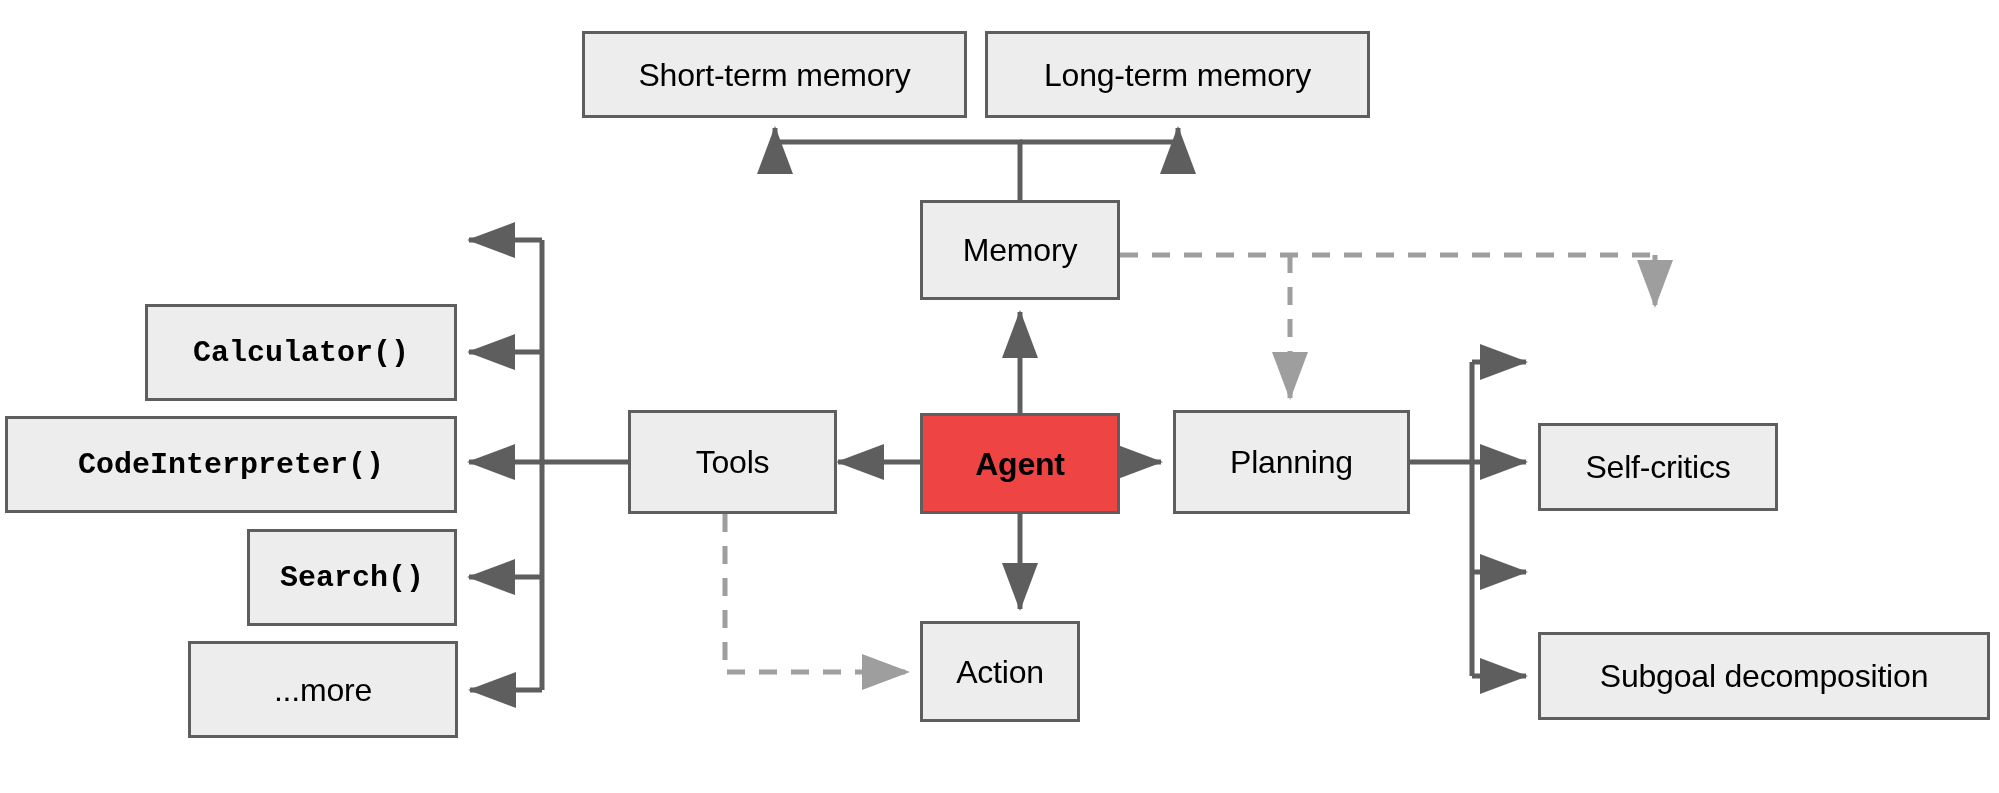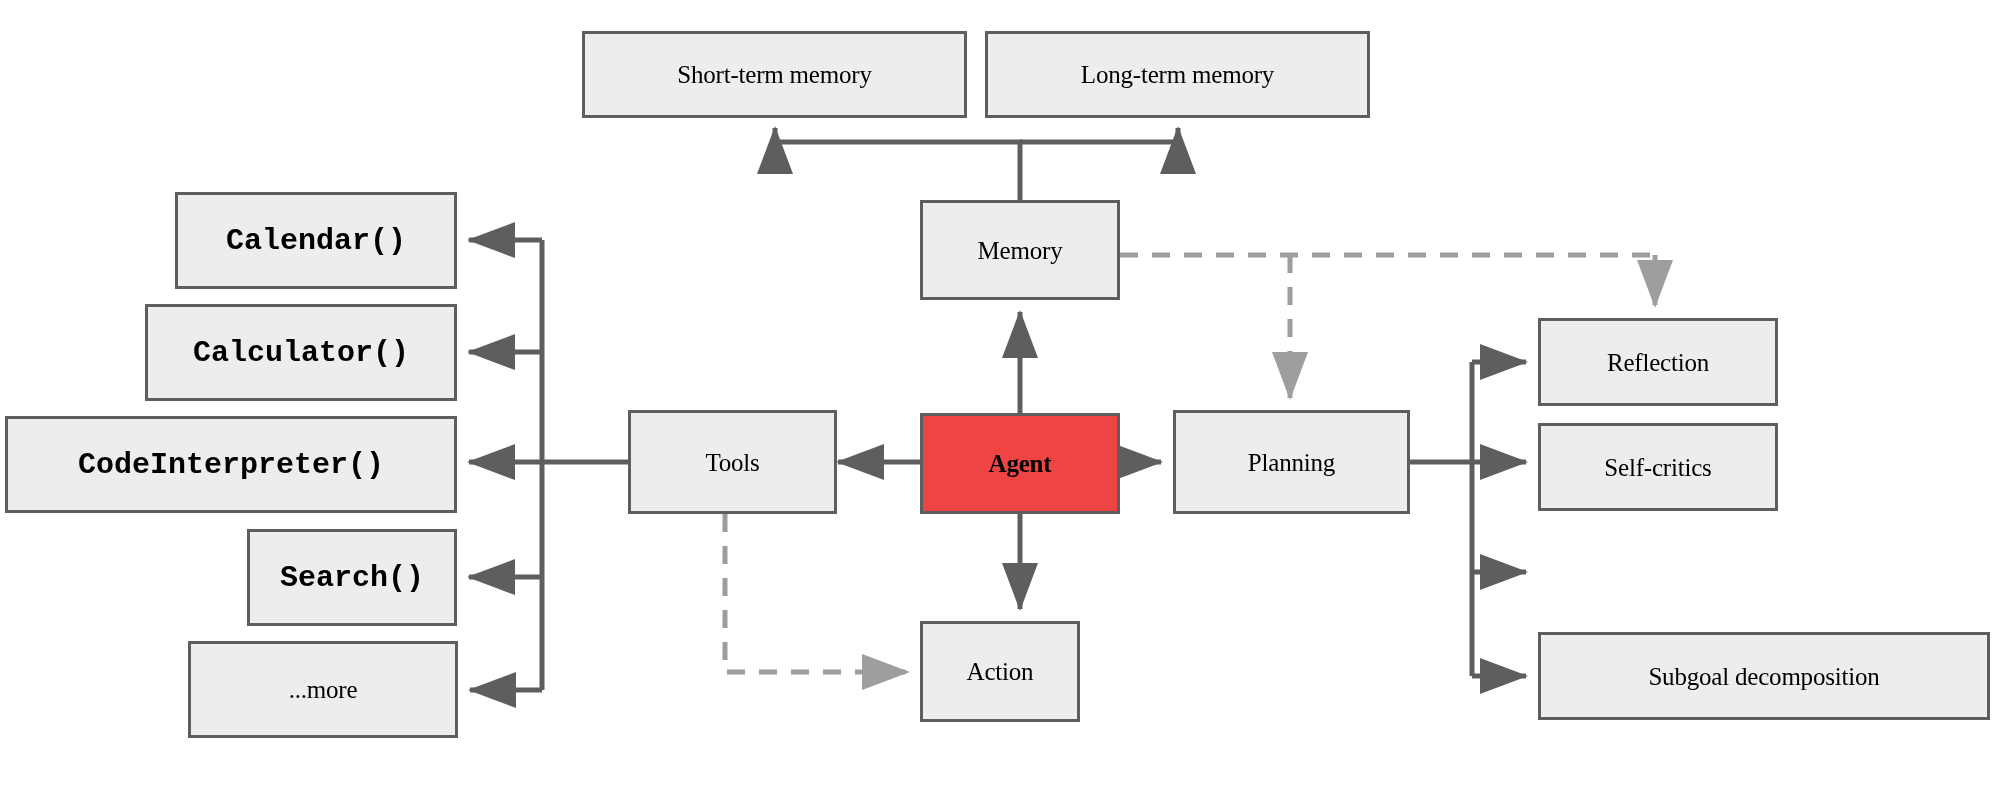--- a/index.html
+++ b/index.html
@@ -29,22 +29,22 @@
   }
   .node-box {
     position: absolute;
     box-sizing: border-box;
     background: #ededed;
     border: 3px solid #5e5e5e;
     display: flex;
     align-items: center;
     justify-content: center;
     color: #000000;
-    font-family: Liberation Serif, serif;
-    font-size: 25px;
+    font-family: Liberation Sans, sans-serif;
+    font-size: 32px;
     line-height: 1;
     letter-spacing: -0.2px;
     white-space: nowrap;
     user-select: none;
   }
   .node-box.mono {
     font-family: "Liberation Mono", "DejaVu Sans Mono", monospace;
     font-weight: bold;
     font-size: 30px;
     letter-spacing: 0px;
@@ -134,43 +134,37 @@
   </div>
 
   <div class="node-box" style="left:1173px; top:410px; width:237px; height:104px;justify-content:center;">
     <span class="node-label">Planning</span>
   </div>
 
   <div class="node-box" style="left:920px; top:621px; width:160px; height:101px;">
     <span class="node-label">Action</span>
   </div>
 
-  <div class="node-box mono" style="left:175px; top:192px; width:282px; height:97px;">
-    <span class="node-label">Calendar()</span>
-  </div>
 
   <div class="node-box mono" style="left:145px; top:304px; width:312px; height:97px;">
     <span class="node-label">Calculator()</span>
   </div>
 
   <div class="node-box mono" style="left:5px; top:416px; width:452px; height:97px;">
     <span class="node-label">CodeInterpreter()</span>
   </div>
 
   <div class="node-box mono" style="left:247px; top:529px; width:210px; height:97px;">
     <span class="node-label">Search()</span>
   </div>
 
   <div class="node-box" style="left:188px; top:641px; width:270px; height:97px;">
     <span class="node-label">...more</span>
   </div>
 
-  <div class="node-box" style="left:1538px; top:318px; width:240px; height:88px;">
-    <span class="node-label">Reflection</span>
-  </div>
 
   <div class="node-box" style="left:1538px; top:423px; width:240px; height:88px;">
     <span class="node-label">Self-critics</span>
   </div>
 
 
   <div class="node-box" style="left:1538px; top:632px; width:452px; height:88px;">
     <span class="node-label">Subgoal decomposition</span>
   </div>
 

